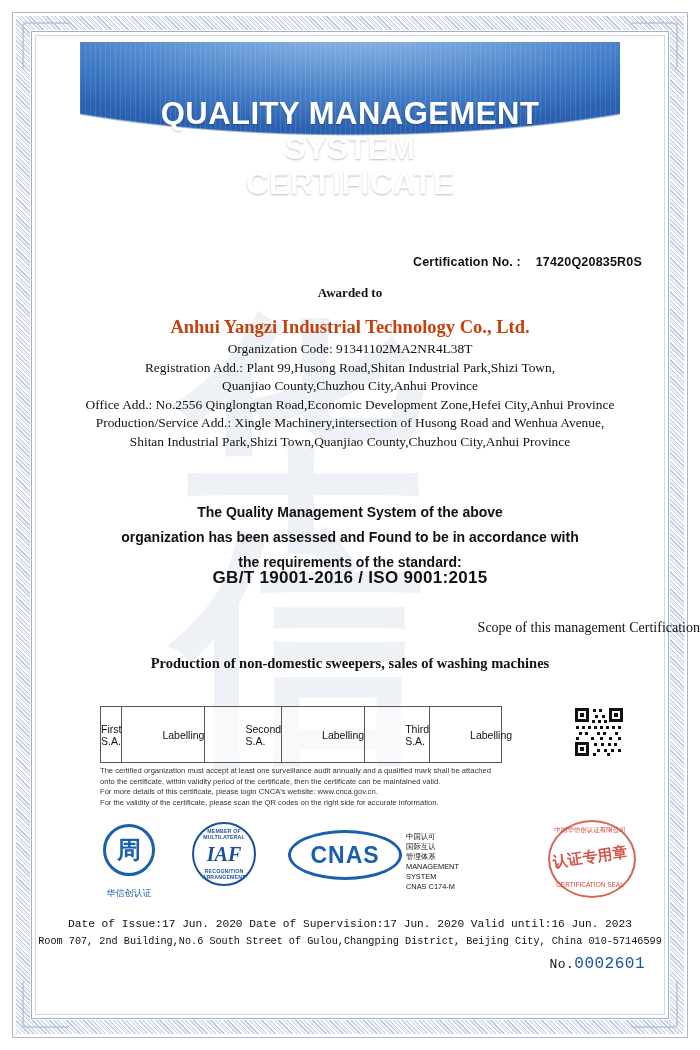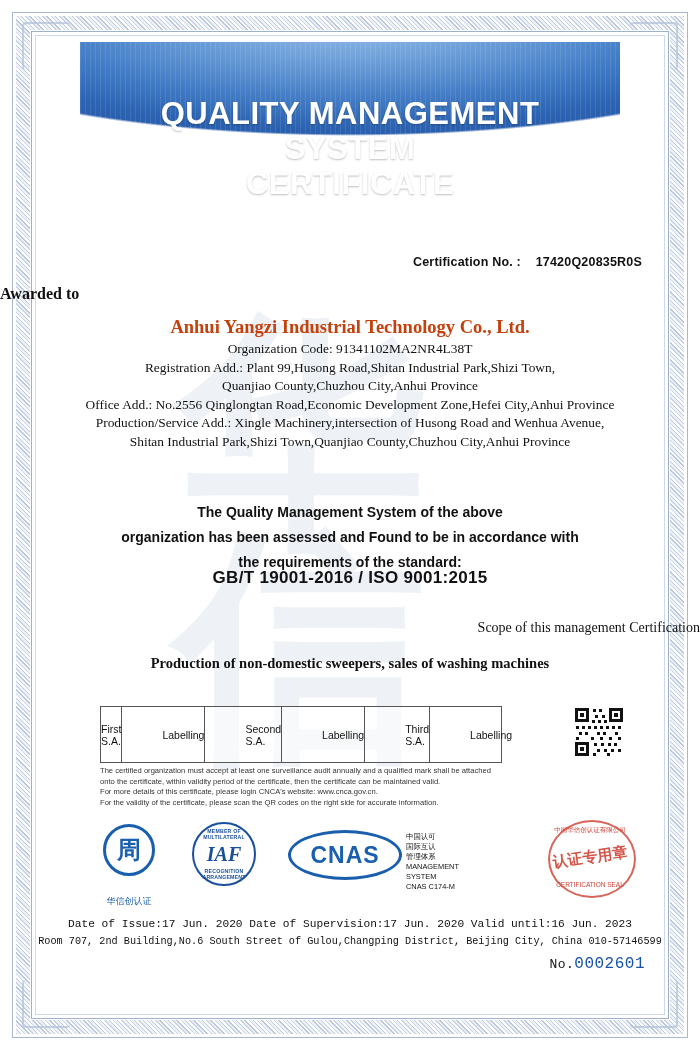--- a/index.html
+++ b/index.html
@@ -124,21 +124,22 @@
     font-size: 12.5px;
     font-weight: bold;
     color: #111;
     letter-spacing: .2px;
   }
 
   .awarded {
     position: absolute;
     left: 0; right: 0;
     top: 285px;
-    font-size: 16px;
+    text-align: center;
+    font-size: 13px;
     font-weight: bold;
     color: #111;
     font-family: "Liberation Serif", serif;
   }
 
   .company {
     position: absolute;
     left: 0; right: 0;
     top: 317px;
     text-align: center;
@@ -263,21 +264,21 @@
     margin: 0 auto;
     display: flex;
     align-items: center;
     justify-content: center;
     font-size: 24px;
     font-weight: bold;
     color: #1a5fae;
     font-family: "Liberation Serif", serif;
   }
   .cnca-text {
-    margin-top: 19px;
+    margin-top: 11px;
     font-size: 9px;
     color: #1a5fae;
     font-family: "Liberation Sans", sans-serif;
   }
   .logo-iaf {
     position: absolute;
     left: 92px; top: 4px;
     width: 88px; height: 60px;
   }
   .iaf-circle {

